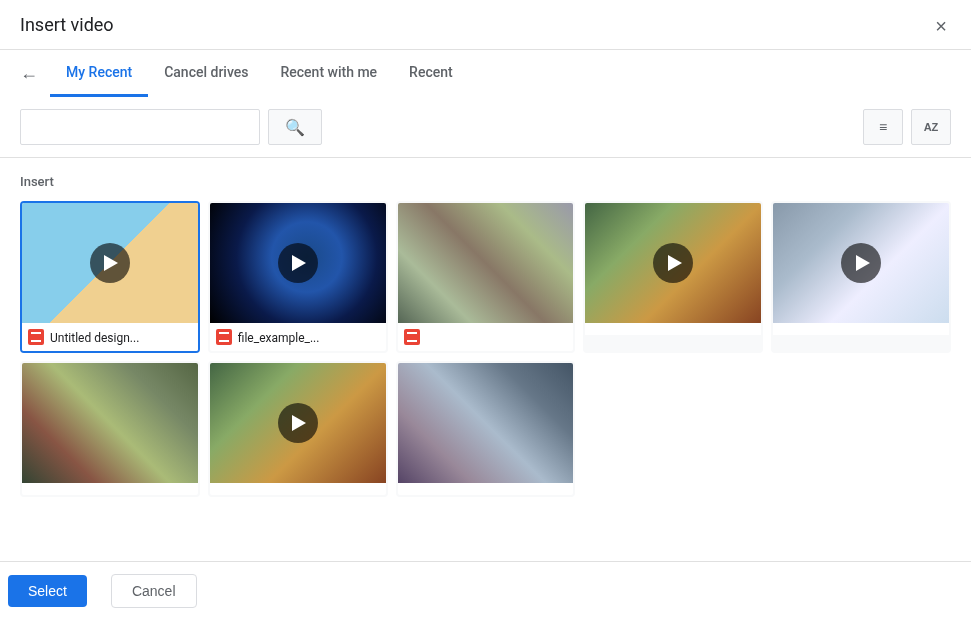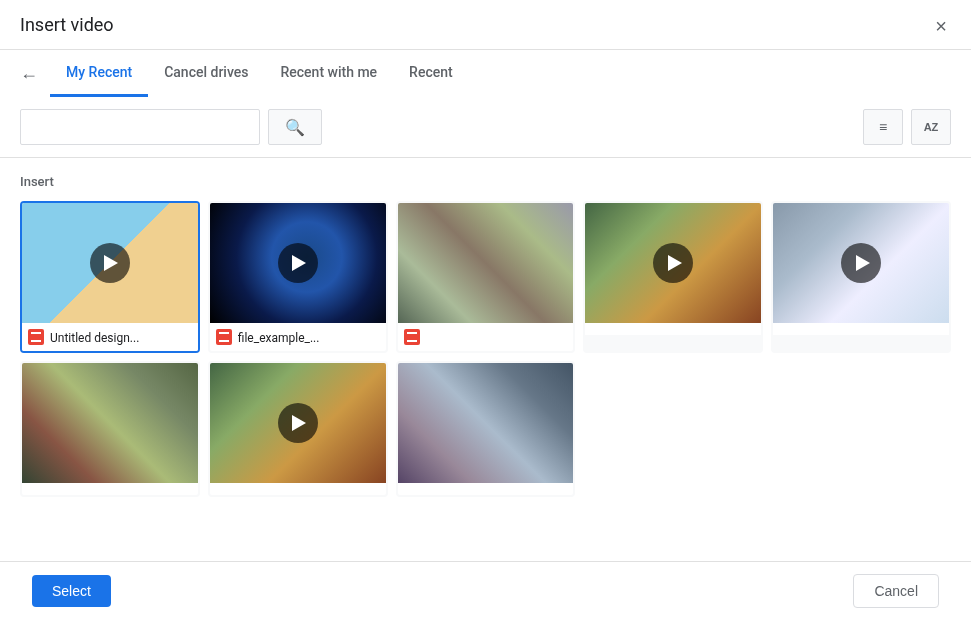--- a/index.html
+++ b/index.html
@@ -212,24 +212,23 @@
     .file-name {
       font-size: 12px;
       color: #202124;
       white-space: nowrap;
       overflow: hidden;
       text-overflow: ellipsis;
     }
     .footer {
       display: flex;
       align-items: center;
-      padding: 12px 32px;
+      padding: 12px 8px;
       border-top: 1px solid #e0e0e0;
-      gap: 12px;
-      justify-content: space-between;
+      gap: 24px;
     }
     .btn-select {
       background: #1a73e8;
       color: #fff;
       border: none;
       padding: 8px 20px;
       border-radius: 4px;
       cursor: pointer;
       font-size: 14px;
       font-weight: 500;

